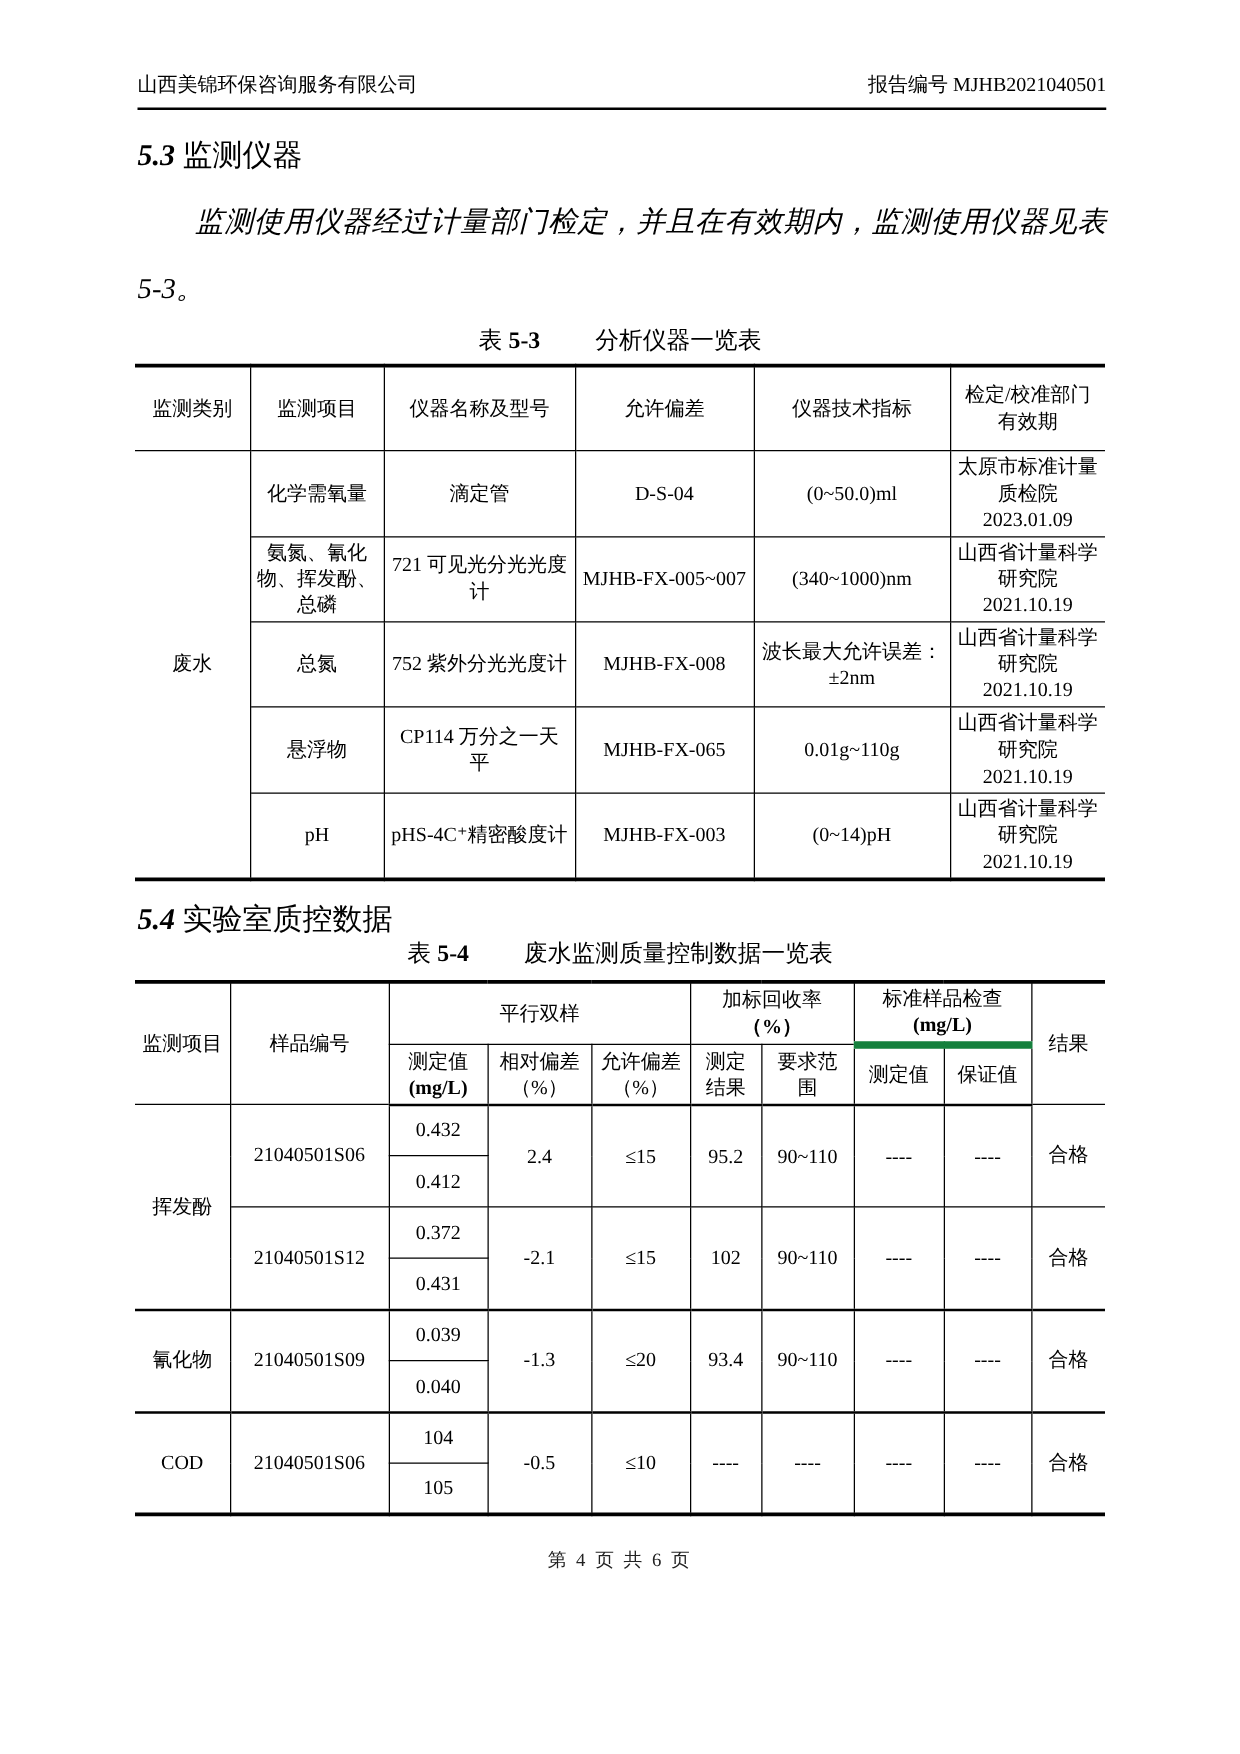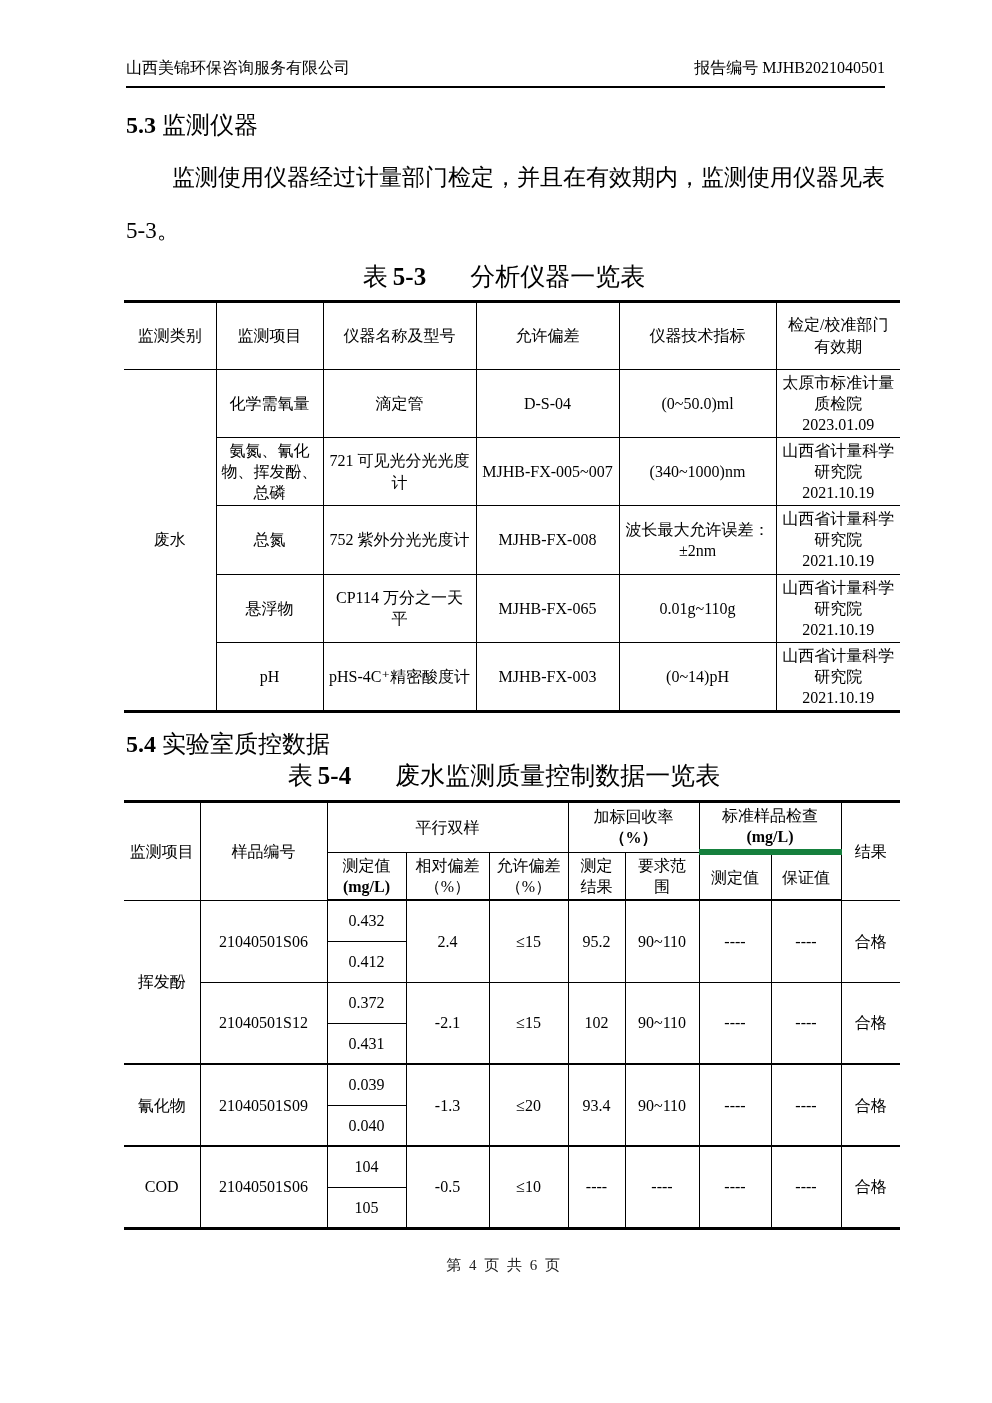--- a/index.html
+++ b/index.html
@@ -5,53 +5,53 @@
   * { box-sizing: border-box; margin: 0; padding: 0; }
   html, body { background: #ffffff; }
   .page {
     position: relative;
     width: 992px;
     height: 1403px;
     background: #ffffff;
     color: #000000;
     font-family: "Liberation Serif", "DejaVu Serif", serif;
     overflow: hidden;
-    padding-left: 16px;
   }
   
   .page-header {
     display: flex;
     justify-content: space-between;
     align-items: flex-end;
     margin: 0 107px 0 110px;
     padding-top: 58px;
     padding-bottom: 7px;
     border-bottom: 2px solid #000;
     font-size: 16px;
   }
   
   .section-heading {
     margin: 22px 107px 0 110px;
     font-size: 24px;
     line-height: 1.25;
     font-weight: normal;
   }
-  .section-heading b { font-family: "Liberation Serif", serif; }
+  .section-heading b { font-family: "Liberation Serif", serif; font-style: italic; }
   .body-para {
     margin: 12px 107px 0 110px;
     font-size: 23px;
     line-height: 2.3;
     text-indent: 2em;
     text-align: justify;
+    font-style: italic;
   }
   
   .table-caption {
     margin-top: 2px;
     text-align: center;
-    font-size: 25px;
+    font-size: 19px;
     line-height: 1.35;
   }
   .cap-prefix { margin-right: 5px; }
   .cap-gap { display: inline-block; width: 44px; }
   
   table {
     border-collapse: collapse;
     table-layout: fixed;
     width: 776px;
     margin-left: 108px;

